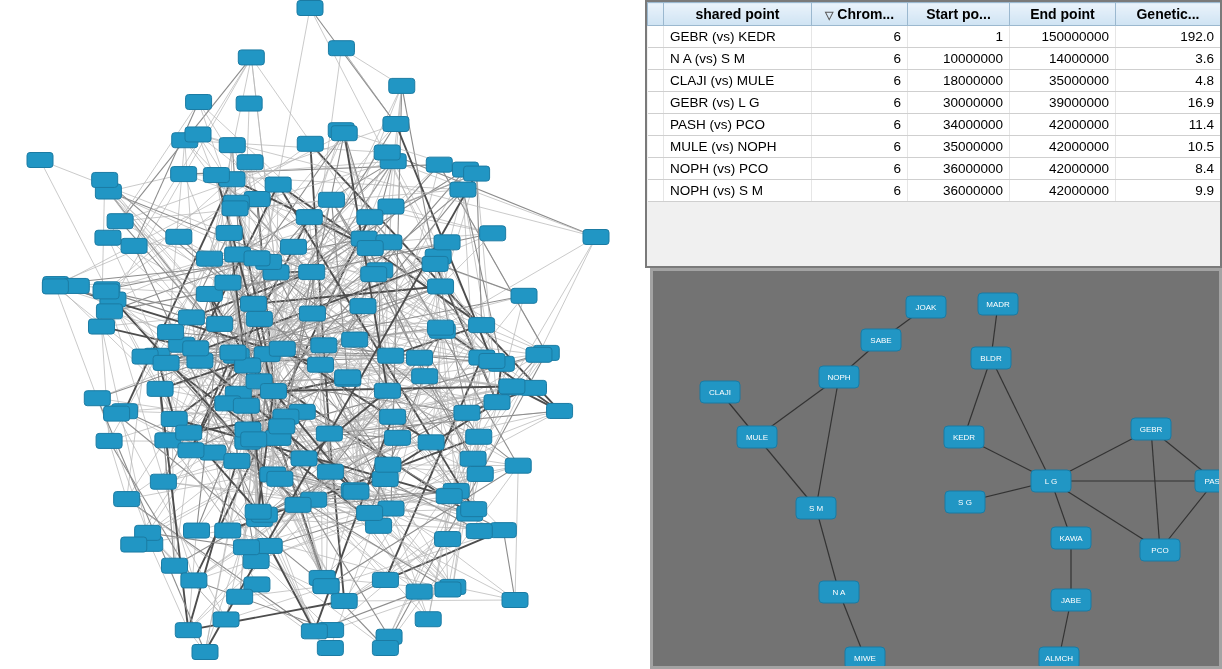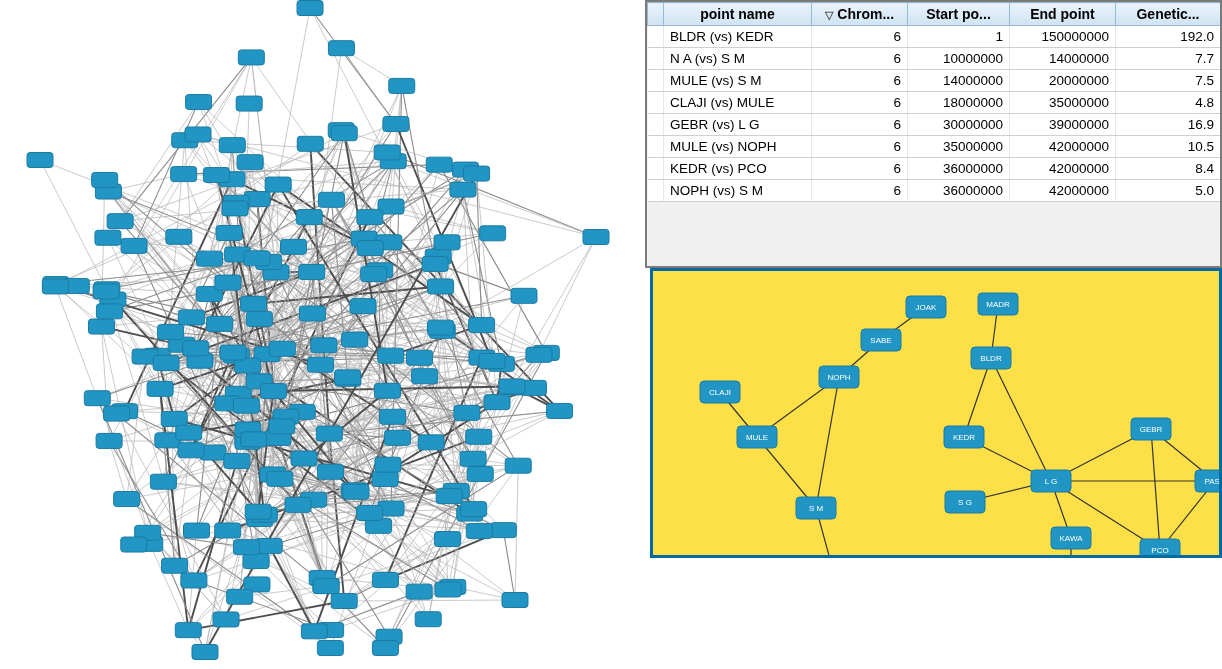--- a/index.html
+++ b/index.html
@@ -74,23 +74,23 @@
     font-size: 11px;
     color: #5a5a5a;
     margin-right: 4px;
     vertical-align: middle;
   }
 
   
   #small-network {
     position: absolute;
     left: 650px; top: 268px;
-    width: 572px; height: 290px;
-    background: #fde047;
-    border: 3px solid #0369a1;
+    width: 572px; height: 401px;
+    background: #737373;
+    border: 3px solid #a3a3a3;
     box-sizing: border-box;
     overflow: hidden;
   }
   #small-network svg { display: block; }
 
   
   .node-rect {
     fill: #2196c4;
     stroke: #1b7ba3;
     stroke-width: 1;
@@ -1032,100 +1032,100 @@
       <col style="width:148px">
       <col style="width:96px">
       <col style="width:102px">
       <col style="width:106px">
       <col style="width:105px">
     </colgroup>
     <thead>
       <tr>
         <th class="col-corner"></th>
         <th>
-          <span>point name</span>
+          <span>shared point</span>
         </th>
         <th>
           <span class="filter-glyph">▽</span><span>Chrom...</span>
         </th>
         <th>
           <span>Start po...</span>
         </th>
         <th>
           <span>End point</span>
         </th>
         <th>
           <span>Genetic...</span>
         </th>
       </tr>
     </thead>
     <tbody id="table-body">
         <tr>
           <td style="background: rgb(255, 255, 255);"></td>
-          <td class="txt">BLDR (vs) KEDR</td>
+          <td class="txt">GEBR (vs) KEDR</td>
           <td class="num">6</td>
           <td class="num">1</td>
           <td class="num">150000000</td>
           <td class="num">192.0</td>
         </tr>
         <tr>
           <td style="background: rgb(255, 255, 255);"></td>
           <td class="txt">N A (vs) S M</td>
           <td class="num">6</td>
           <td class="num">10000000</td>
           <td class="num">14000000</td>
-          <td class="num">7.7</td>
-        </tr>
-        <tr>
-          <td style="background: rgb(255, 255, 255);"></td>
-          <td class="txt">MULE (vs) S M</td>
-          <td class="num">6</td>
-          <td class="num">14000000</td>
-          <td class="num">20000000</td>
-          <td class="num">7.5</td>
+          <td class="num">3.6</td>
         </tr>
         <tr>
           <td style="background: rgb(255, 255, 255);"></td>
           <td class="txt">CLAJI (vs) MULE</td>
           <td class="num">6</td>
           <td class="num">18000000</td>
           <td class="num">35000000</td>
           <td class="num">4.8</td>
         </tr>
         <tr>
           <td style="background: rgb(255, 255, 255);"></td>
           <td class="txt">GEBR (vs) L G</td>
           <td class="num">6</td>
           <td class="num">30000000</td>
           <td class="num">39000000</td>
           <td class="num">16.9</td>
         </tr>
         <tr>
           <td style="background: rgb(255, 255, 255);"></td>
+          <td class="txt">PASH (vs) PCO</td>
+          <td class="num">6</td>
+          <td class="num">34000000</td>
+          <td class="num">42000000</td>
+          <td class="num">11.4</td>
+        </tr>
+        <tr>
+          <td style="background: rgb(255, 255, 255);"></td>
           <td class="txt">MULE (vs) NOPH</td>
           <td class="num">6</td>
           <td class="num">35000000</td>
           <td class="num">42000000</td>
           <td class="num">10.5</td>
         </tr>
         <tr>
           <td style="background: rgb(255, 255, 255);"></td>
-          <td class="txt">KEDR (vs) PCO</td>
+          <td class="txt">NOPH (vs) PCO</td>
           <td class="num">6</td>
           <td class="num">36000000</td>
           <td class="num">42000000</td>
           <td class="num">8.4</td>
         </tr>
         <tr>
           <td style="background: rgb(255, 255, 255);"></td>
           <td class="txt">NOPH (vs) S M</td>
           <td class="num">6</td>
           <td class="num">36000000</td>
           <td class="num">42000000</td>
-          <td class="num">5.0</td>
+          <td class="num">9.9</td>
         </tr>
       </tbody>
   </table>
 </div>
 
 <div id="small-network">
   <svg width="566" height="395" viewBox="0 0 566 395">
     <g id="small-edges">
         <line x1="273" y1="36" x2="228" y2="69" class="edge-small"></line>
         <line x1="228" y1="69" x2="186" y2="106" class="edge-small"></line>

